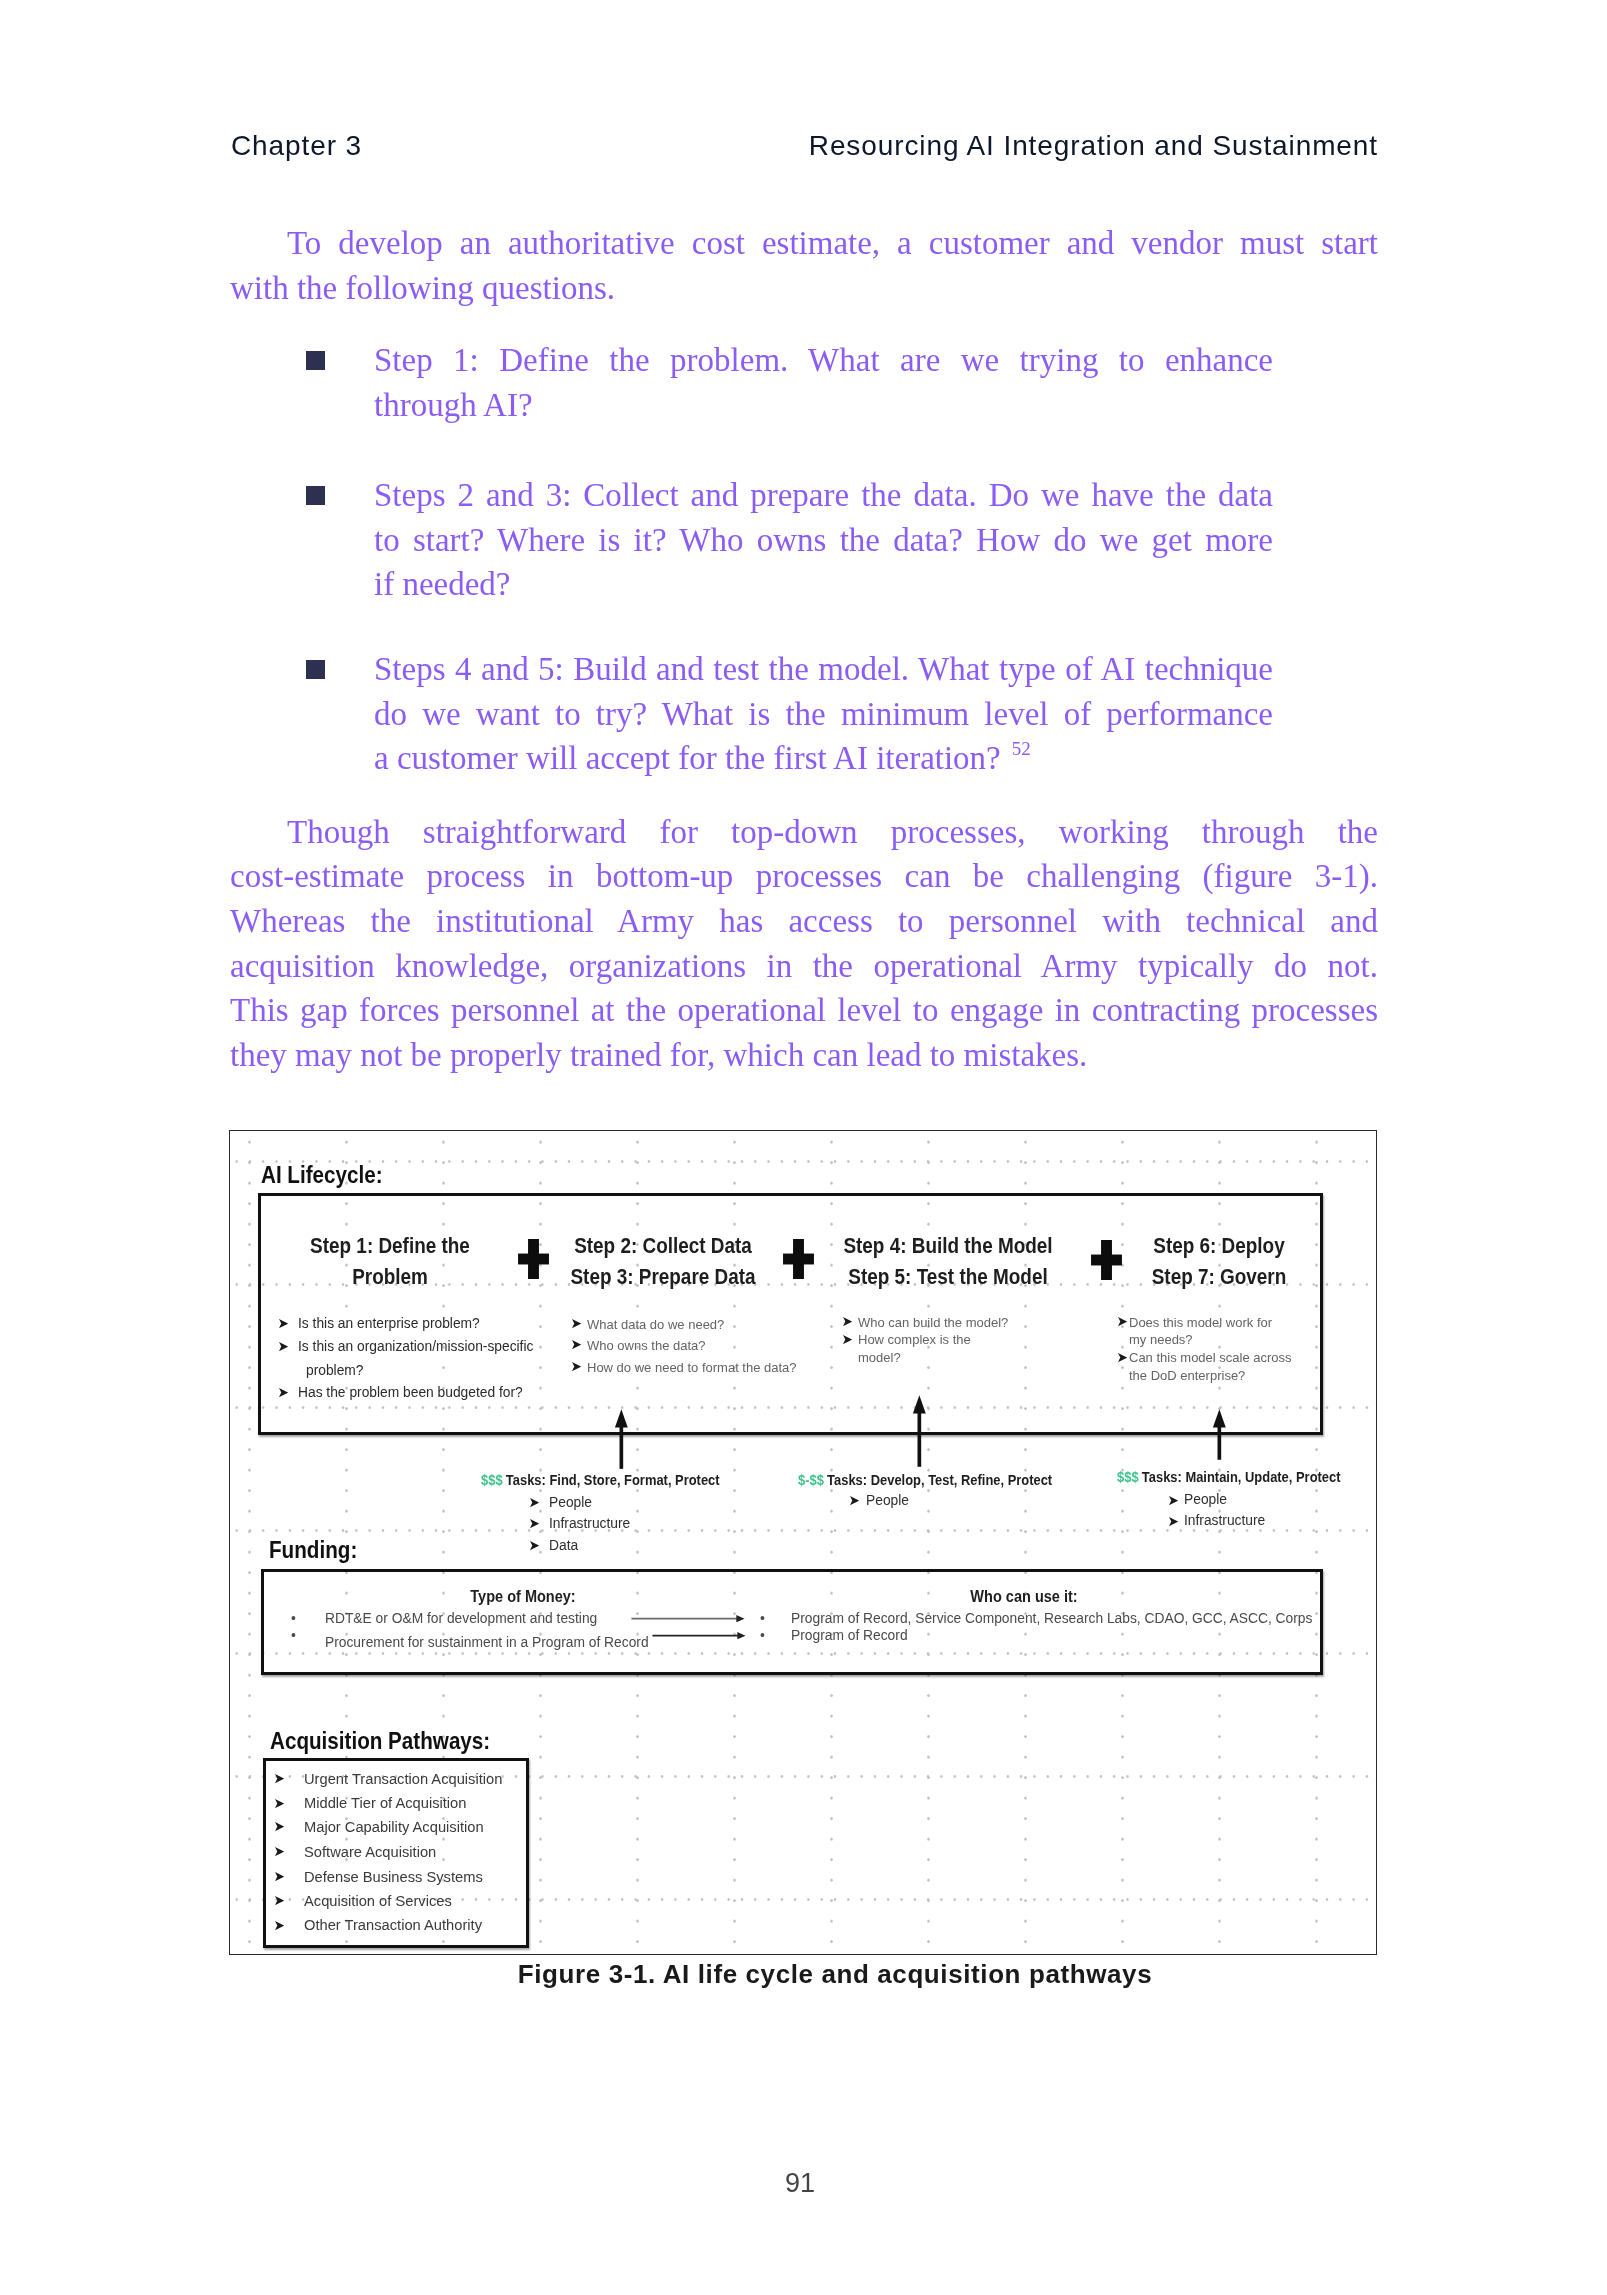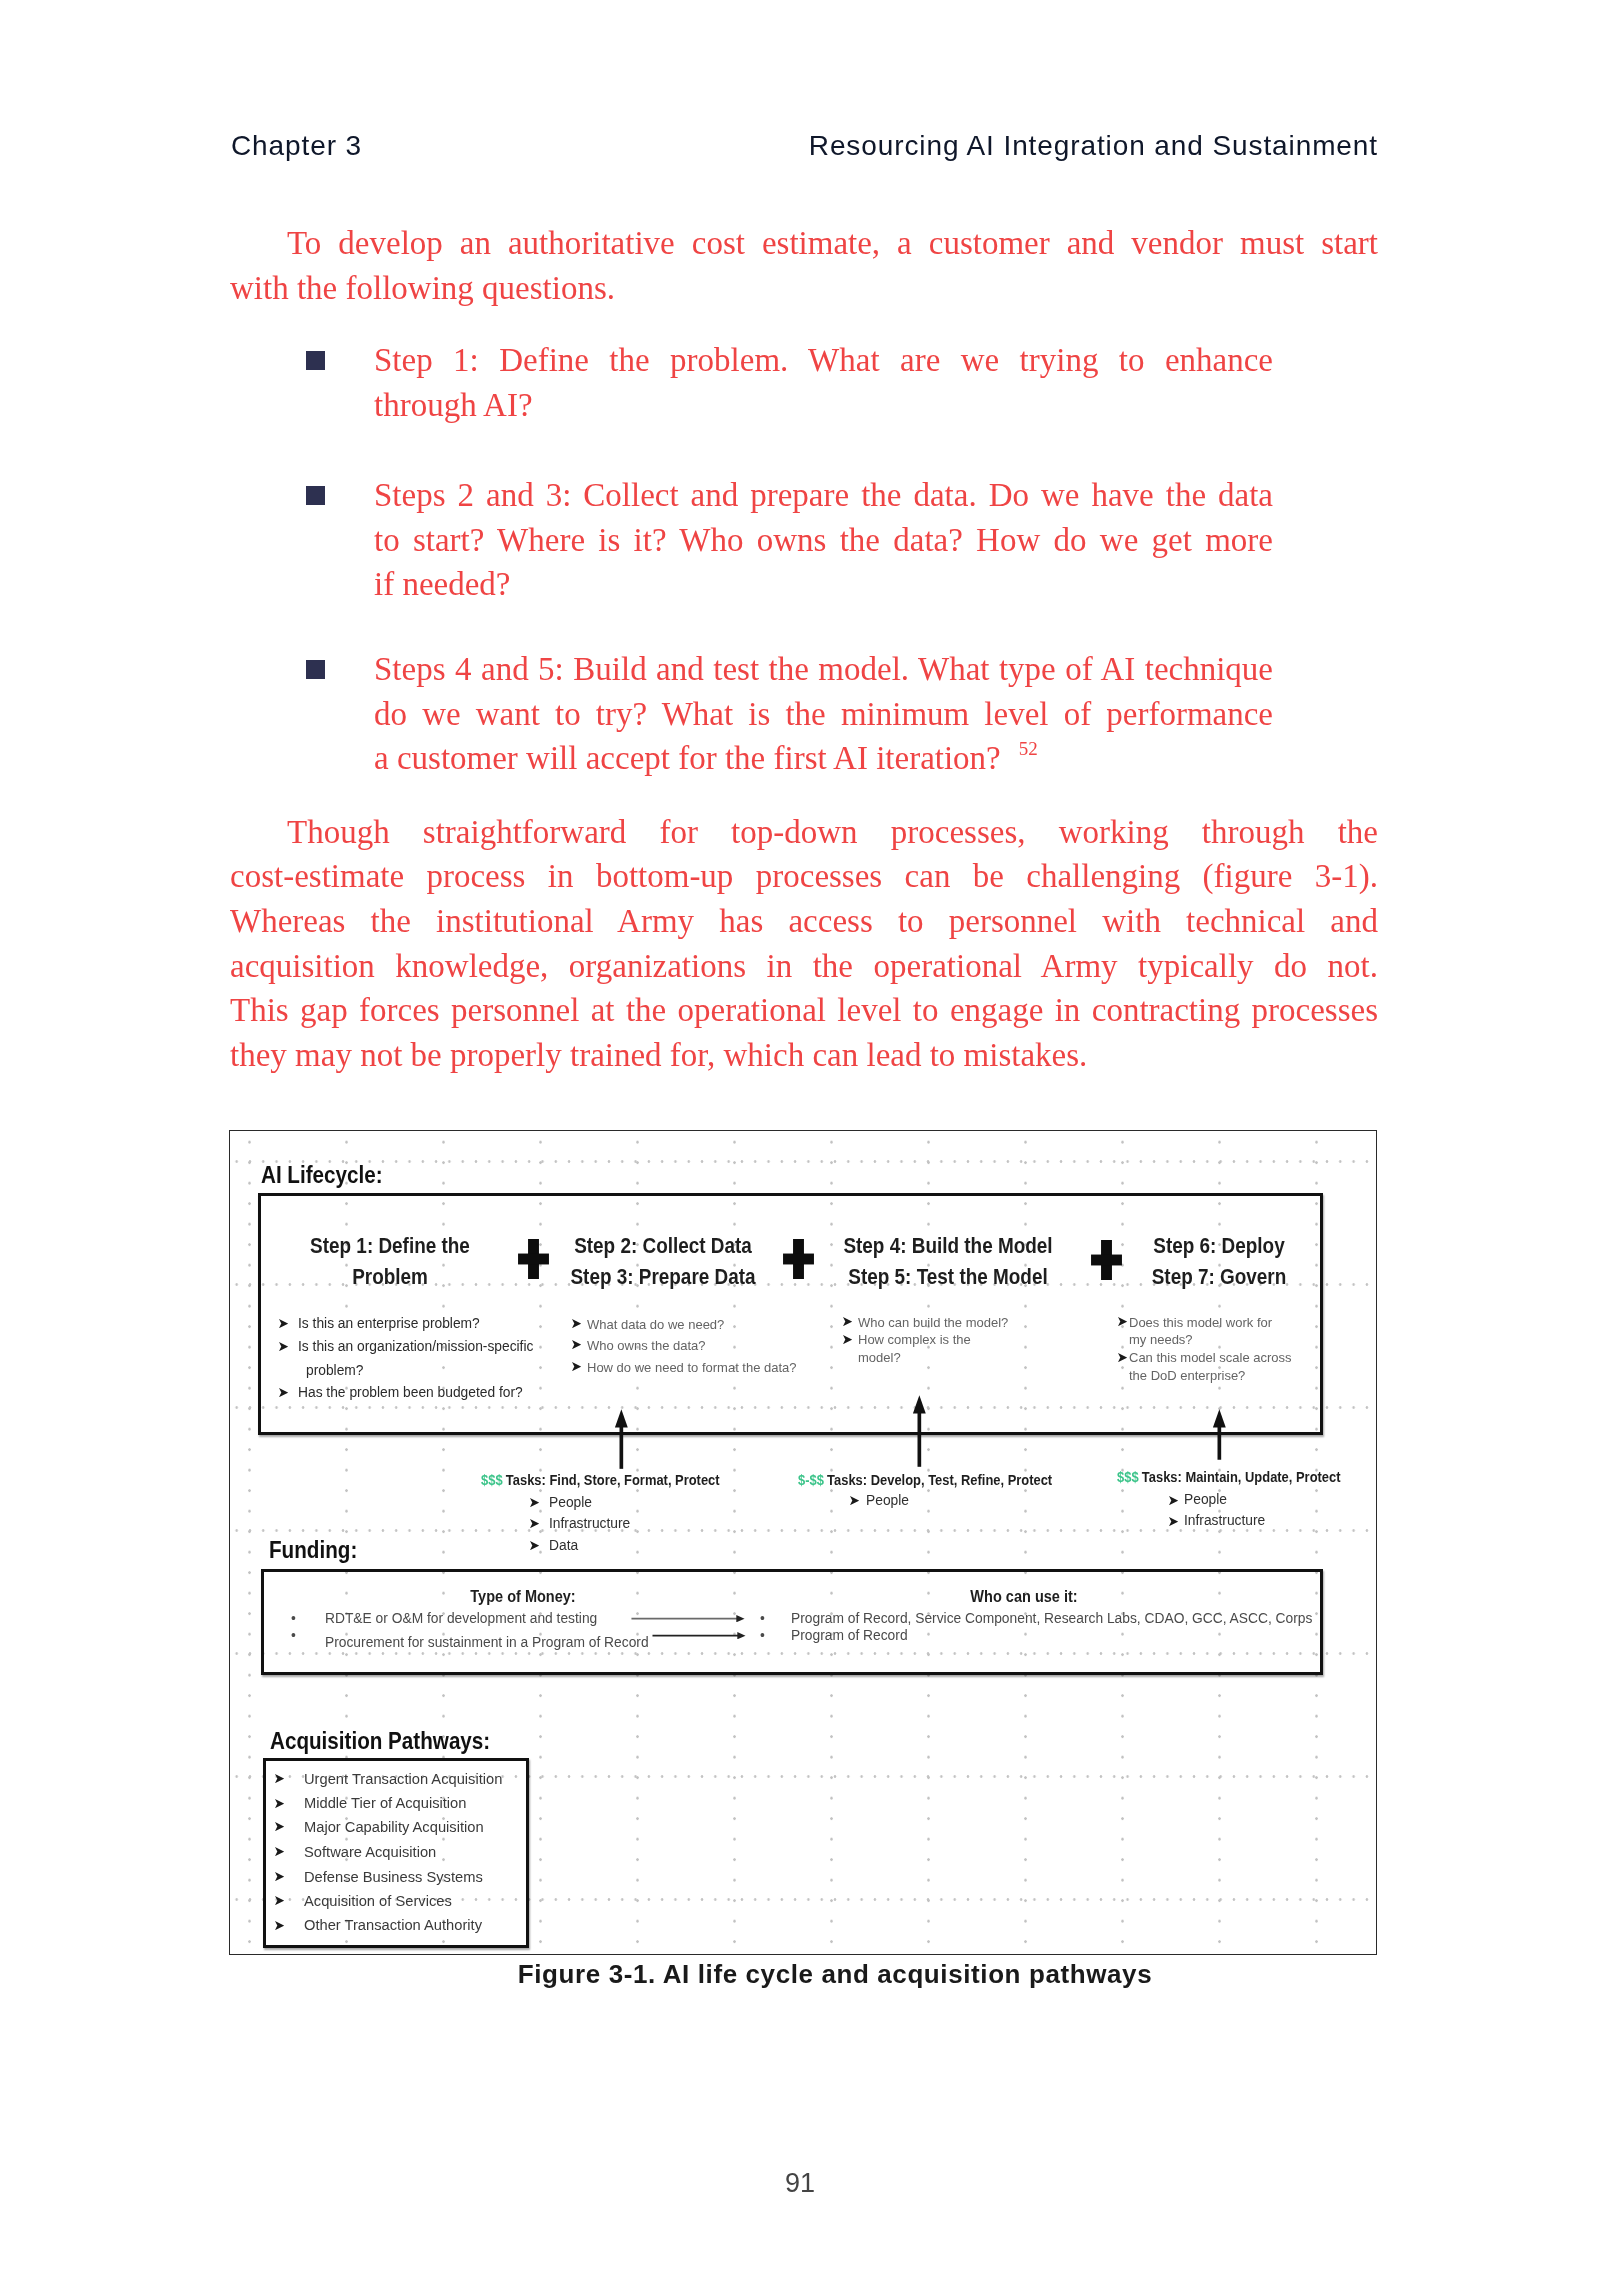--- a/index.html
+++ b/index.html
@@ -6,24 +6,24 @@
 html,body{margin:0;padding:0;background:#ffffff;}
 body{position:relative;width:1607px;height:2296px;overflow:hidden;color:#1b1b1b;font-family:"Liberation Serif",serif;}
 
 
 .hdr{position:absolute;top:132px;font-family:"Liberation Sans",sans-serif;font-size:28px;line-height:27.5px;letter-spacing:0.9px;color:#0f172a;white-space:nowrap;}
 #chapter{left:231px;}
 #runhead{right:229px;text-align:right;}
 #page-number{position:absolute;left:800px;top:2168px;transform:translateX(-50%);font-family:"Liberation Sans",sans-serif;font-size:27px;line-height:31px;color:#444;white-space:nowrap;}
 
 
-.ln{position:absolute;font-family:"Liberation Serif",serif;font-size:33px;line-height:45px;height:45px;color:#ef4444;}
+.ln{position:absolute;font-family:"Liberation Serif",serif;font-size:33px;line-height:45px;height:45px;color:#8b5cf6;}
 .ln.j{text-align:justify;text-align-last:justify;}
 .ln.nw{white-space:nowrap;}
-.ln sup{font-size:19px;line-height:0;vertical-align:13.8px;margin-left:18px;}
+.ln sup{font-size:19px;line-height:0;vertical-align:13.8px;margin-left:11px;}
 .sq{position:absolute;left:306px;width:19px;height:19px;background:var(--bullet);}
 
 
 #figure{position:absolute;left:229px;top:1130px;width:1148px;height:825px;box-sizing:border-box;border:1.4px solid #2a2a2a;overflow:hidden;background-color:#fff;
   background-image:radial-gradient(circle,#c2c2c2 1px,transparent 1.6px),radial-gradient(circle,#c2c2c2 1px,transparent 1.6px);
   background-size:97px 20.5px,13.3px 123px;
   background-position:-29px 0.9px,0px -31px;}
 .box{position:absolute;box-sizing:border-box;border:3.7px solid #111;box-shadow:0.9px 1.8px 1.8px rgba(0,0,0,.35);}
 #lifecycle-box{left:27.5px;top:62px;width:1065px;height:242px;}
 #funding-box{left:31px;top:438px;width:1062px;height:106px;}

